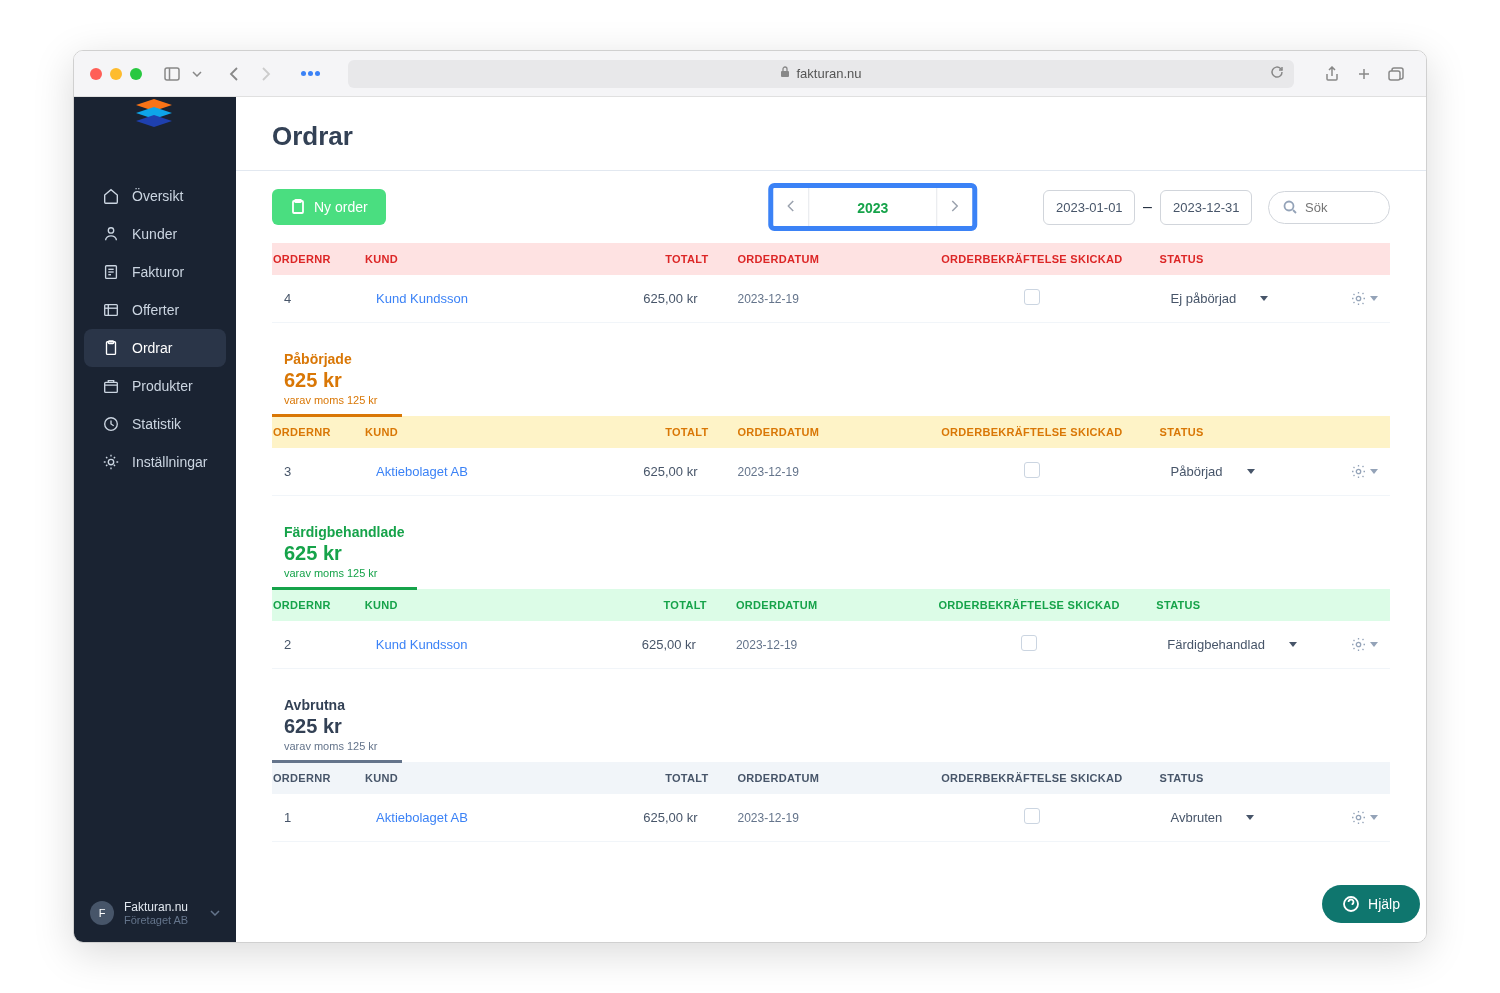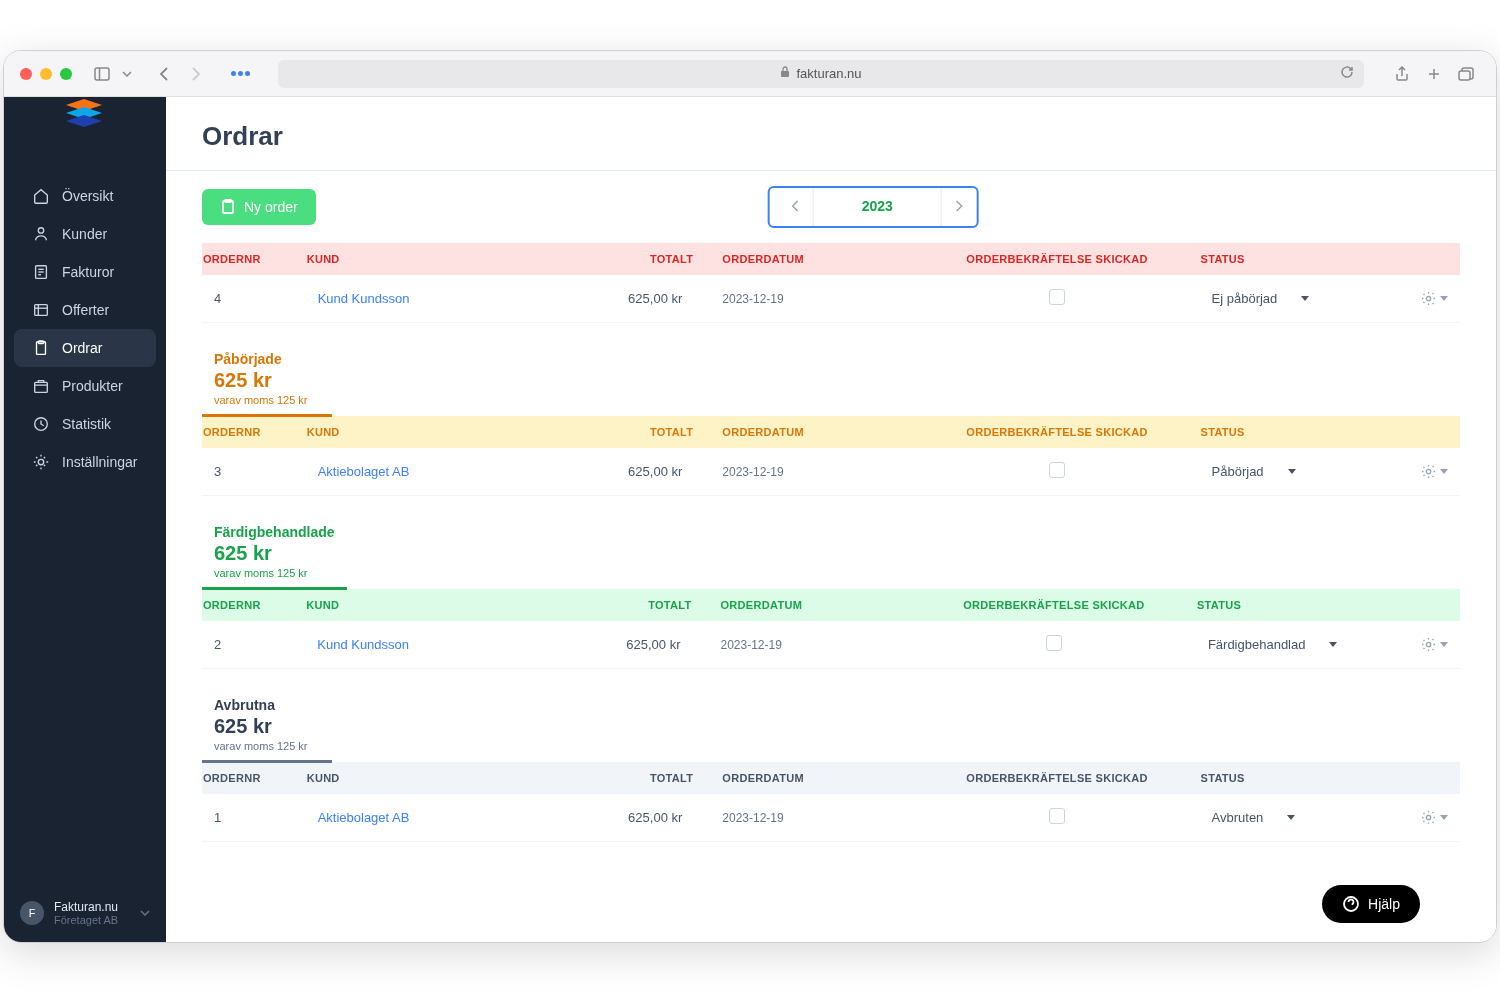--- a/index.html
+++ b/index.html
@@ -1,18 +1,18 @@
 <!DOCTYPE html>
 <html><head>
 <meta charset="utf-8">
 <style>
 * { box-sizing: border-box; margin: 0; padding: 0; }
 body { font-family: -apple-system, BlinkMacSystemFont, 'Segoe UI', sans-serif; background: #fff; color: #1e293b; }
 
-.browser-chrome { width: 1494px; height: 893px; margin: 50px auto; border-radius: 18px; box-shadow: 0 10px 40px rgba(0,0,0,0.15); overflow: hidden; display: flex; flex-direction: column; border: 1px solid #d0d0d0; }
+.browser-chrome { width: 1354px; height: 893px; margin: 50px auto; border-radius: 10px; box-shadow: 0 10px 40px rgba(0,0,0,0.15); overflow: hidden; display: flex; flex-direction: column; border: 1px solid #d0d0d0; }
 
 .titlebar { height: 46px; background: #f5f5f7; border-bottom: 1px solid #e0e0e0; display: flex; align-items: center; padding: 0 16px; gap: 16px; }
 .traffic-lights { display: flex; gap: 8px; }
 .light { width: 12px; height: 12px; border-radius: 50%; }
 .light.red { background: #ff5f57; }
 .light.yellow { background: #febc2e; }
 .light.green { background: #28c840; }
 .tb-group { display: flex; gap: 4px; align-items: center; }
 .tb-btn { width: 28px; height: 24px; display: flex; align-items: center; justify-content: center; color: #888; border-radius: 4px; }
 .url-bar { flex: 1; height: 28px; background: #e8e8ea; border-radius: 6px; display: flex; align-items: center; justify-content: center; gap: 6px; color: #555; font-size: 13px; position: relative; }
@@ -34,21 +34,21 @@
 .sf-text { flex: 1; }
 .sf-text .name { color: #e2e8f0; }
 .sf-text .org { color: #64748b; font-size: 11px; }
 
 .main { flex: 1; overflow-y: auto; background: #fff; }
 .main-header { padding: 24px 36px 18px; border-bottom: 1px solid #e2e8f0; }
 .page-title { font-size: 26px; font-weight: 600; color: #334155; }
 
 .toolbar { padding: 18px 36px 0; display: flex; align-items: center; }
 .btn-new { background: #4ade80; color: #fff; border: none; padding: 10px 18px; border-radius: 6px; font-size: 14px; font-weight: 500; display: flex; align-items: center; gap: 8px; cursor: pointer; }
-.year-picker { display: flex; align-items: flex-start; border: 2px solid #3b82f6; border-radius: 6px; overflow: hidden; margin-left: auto; margin-right: auto; position: absolute; left: 50%; transform: translateX(-30%); padding-left: 8px; }
+.year-picker { display: flex; align-items: flex-end; border: 5px solid #3b82f6; border-radius: 6px; overflow: hidden; margin-left: auto; margin-right: auto; position: absolute; left: 50%; transform: translateX(-30%); }
 .year-picker .arrow { padding: 10px 14px; color: #9ca3af; cursor: pointer; border-right: 1px solid #e5e7eb; }
 .year-picker .arrow:last-child { border-right: none; border-left: 1px solid #e5e7eb; }
 .year-picker .year { padding: 10px 48px; color: #16a34a; font-weight: 600; font-size: 14px; }
 .date-range { display: flex; align-items: center; gap: 8px; margin-left: auto; }
 .date-input { border: 1px solid #d1d5db; border-radius: 6px; padding: 9px 12px; font-size: 13px; color: #475569; width: 92px; text-align: center; }
 .search-box { border: 1px solid #d1d5db; border-radius: 20px; padding: 8px 14px; display: flex; align-items: center; gap: 8px; margin-left: 8px; }
 .search-box input { border: none; outline: none; font-size: 13px; width: 70px; }
 
 .content { padding: 18px 36px 30px; position: relative; }
 .toolbar { position: relative; }
@@ -82,21 +82,21 @@
 table { width: 100%; border-collapse: collapse; }
 th { text-align: left; padding: 10px 1px; font-size: 11px; font-weight: 700; letter-spacing: 0.3px; }
 th.right, td.right { text-align: right; }
 th.center, td.center { text-align: center; }
 td { padding: 14px 12px; font-size: 13px; border-bottom: 1px solid #f1f5f9; color: #475569; }
 td a { color: #3b82f6; text-decoration: none; }
 .checkbox { width: 16px; height: 16px; border: 1.5px solid #cbd5e1; border-radius: 3px; display: inline-block; }
 .status-cell { display: flex; align-items: center; gap: 24px; }
 .gear-cell { display: flex; align-items: center; gap: 4px; justify-content: flex-end; color: #94a3b8; }
 
-.help-fab { position: fixed; bottom: 70px; right: 80px; background: #000000; color: #fff; padding: 10px 20px; border-radius: 24px; display: flex; align-items: center; gap: 8px; font-size: 14px; font-weight: 500; cursor: pointer; }
+.help-fab { position: fixed; bottom: 70px; right: 80px; background: #0f766e; color: #fff; padding: 10px 20px; border-radius: 24px; display: flex; align-items: center; gap: 8px; font-size: 14px; font-weight: 500; cursor: pointer; }
 
 .col-nr { width: 80px; }
 .col-kund { width: 190px; }
 .col-total { width: 110px; }
 .col-date { width: 170px; }
 .col-confirm { width: 220px; }
 .col-status { width: 150px; }
 .col-gear { width: 50px; }
 </style>
 </head>
@@ -276,20 +276,32 @@
                 <path d="M6 1L1 6l5 5"></path>
               </svg>
           </div>
           <div class="year">2023</div>
           <div class="arrow">
             <svg width="7" height="12" viewBox="0 0 7 12" fill="none" stroke="currentColor" stroke-width="1.5">
                 <path d="M1 1l5 5-5 5"></path>
               </svg>
           </div>
         </div>
+        <div class="date-range">
+          <input class="date-input" value="2023-01-01" style="">
+          <span>–</span>
+          <input class="date-input" value="2023-12-31" style="">
+          <div class="search-box">
+            <svg width="14" height="14" viewBox="0 0 14 14" fill="none" stroke="#94a3b8" stroke-width="1.8">
+                <circle cx="6" cy="6" r="4.5"></circle>
+                <line x1="10" y1="10" x2="13" y2="13"></line>
+              </svg>
+            <input placeholder="Sök" style="">
+          </div>
+        </div>
       </div>
 
       <div class="content" id="sections-container">
           <div class="section red"><table>
               <thead>
                 <tr>
     <th class="col-nr">ORDERNR</th>
     <th class="col-kund">KUND</th>
     <th class="col-total right">TOTALT</th>
     <th class="col-date" style="padding-left:28px">ORDERDATUM</th>

